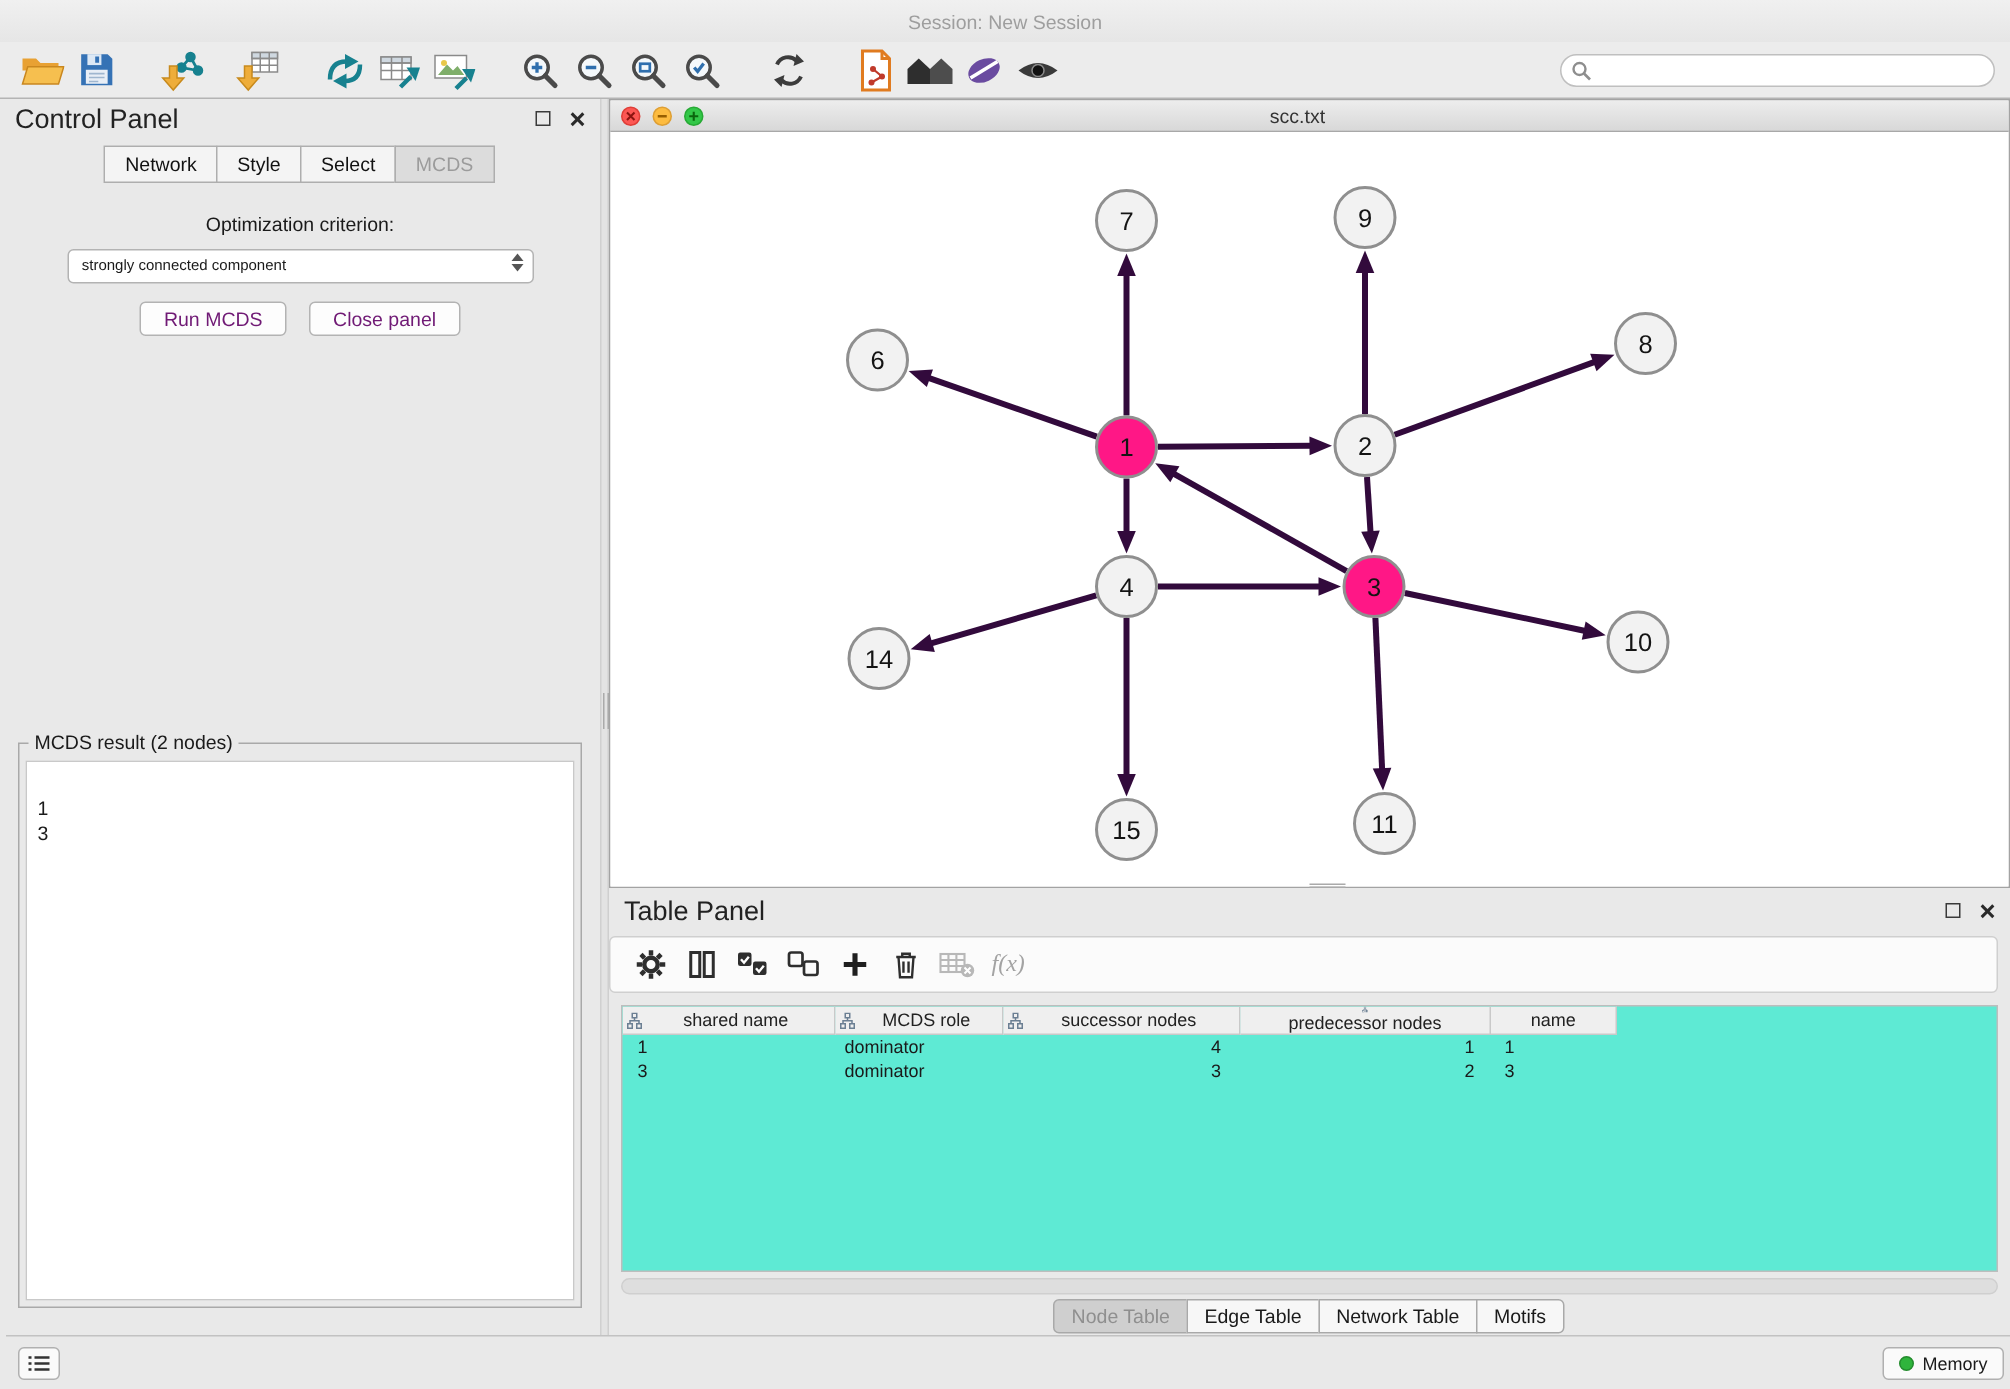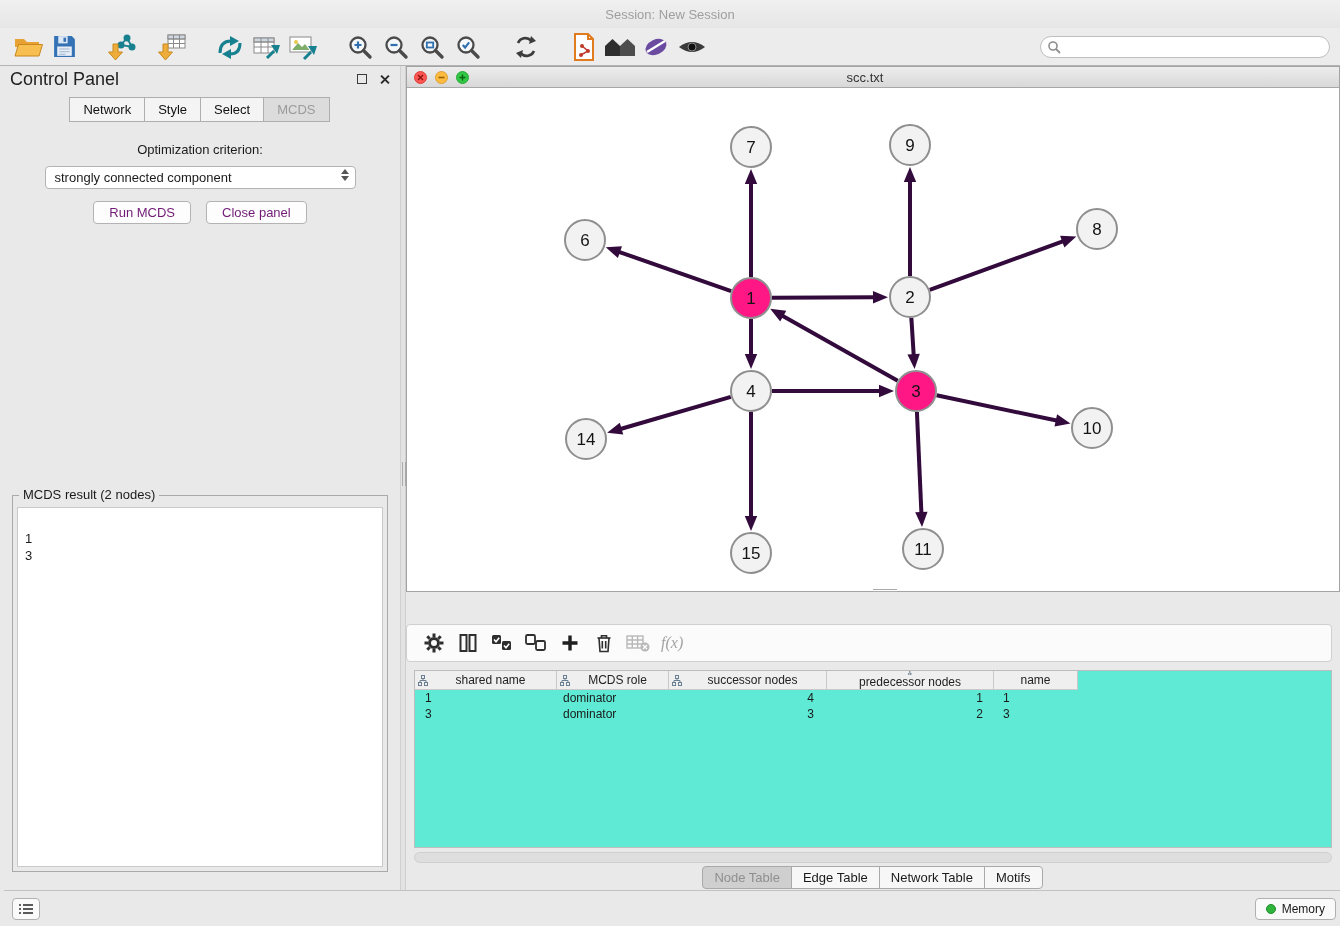--- a/index.html
+++ b/index.html
@@ -80,21 +80,21 @@
   .cp-tab {
     padding: 4px 13px; font-size: 13px;
     border: 1px solid #aeaeae; margin-left: -1px;
     background: #f4f4f4; color: #111;
   }
   .cp-tab.active { background: #dcdcdc; color: #9b9b9b; }
   .opt-label { text-align: center; margin-top: 20px; font-size: 13px; }
   .dropdown {
     position: relative; margin: 9px auto 0; width: 311px; height: 23px;
     background: #fff; border: 1px solid #b3b3b3; border-radius: 4px;
-    display: flex; align-items: center; padding-left: 9px; font-size: 13px;
+    display: flex; align-items: center; padding-left: 9px; font-size: 10px;
   }
   .dropdown .steppers {
     position: absolute; right: 6px; top: 2px;
     display: flex; flex-direction: column; gap: 2px;
   }
   .dropdown .up { width: 0; height: 0; border-left: 4px solid transparent; border-right: 4px solid transparent; border-bottom: 5px solid #555; }
   .dropdown .down { width: 0; height: 0; border-left: 4px solid transparent; border-right: 4px solid transparent; border-top: 5px solid #555; }
   .cp-buttons { display: flex; justify-content: center; gap: 15px; margin-top: 12px; }
   .cp-btn {
     padding: 3px 15px; font-size: 13px; font-family: inherit;
@@ -456,20 +456,26 @@
           <text x="516" y="467" text-anchor="middle" font-size="17" font-family="&quot;Liberation Sans&quot;, &quot;DejaVu Sans&quot;, sans-serif" fill="#141414">11</text>
           <circle cx="179" cy="351" r="20" fill="#f2f2f2" stroke="#8f8f8f" stroke-width="2"></circle>
           <text x="179" y="357" text-anchor="middle" font-size="17" font-family="&quot;Liberation Sans&quot;, &quot;DejaVu Sans&quot;, sans-serif" fill="#141414">14</text>
           <circle cx="344" cy="465" r="20" fill="#f2f2f2" stroke="#8f8f8f" stroke-width="2"></circle>
           <text x="344" y="471" text-anchor="middle" font-size="17" font-family="&quot;Liberation Sans&quot;, &quot;DejaVu Sans&quot;, sans-serif" fill="#141414">15</text>
         </svg>
       <div class="h-splitter-grip"></div>
     </div>
 
     <div class="table-panel">
+      <div class="panel-header">
+        <span>Table Panel</span>
+        <span class="spacer"></span>
+        <span class="win-float"></span>
+        <span class="x-icon"></span>
+      </div>
 
       <div class="tp-toolbar">
         <span class="tp-btn">
           <svg width="22" height="22" viewBox="0 0 22 22">
             <circle cx="11" cy="11" r="4.5" fill="none" stroke="#2e2e2e" stroke-width="3"></circle>
             <g stroke="#2e2e2e" stroke-width="3">
               <line x1="11" y1="1.5" x2="11" y2="5"></line>
                 <line x1="11" y1="17" x2="11" y2="20.5"></line>
               <line x1="1.5" y1="11" x2="5" y2="11"></line>
                 <line x1="17" y1="11" x2="20.5" y2="11"></line>

